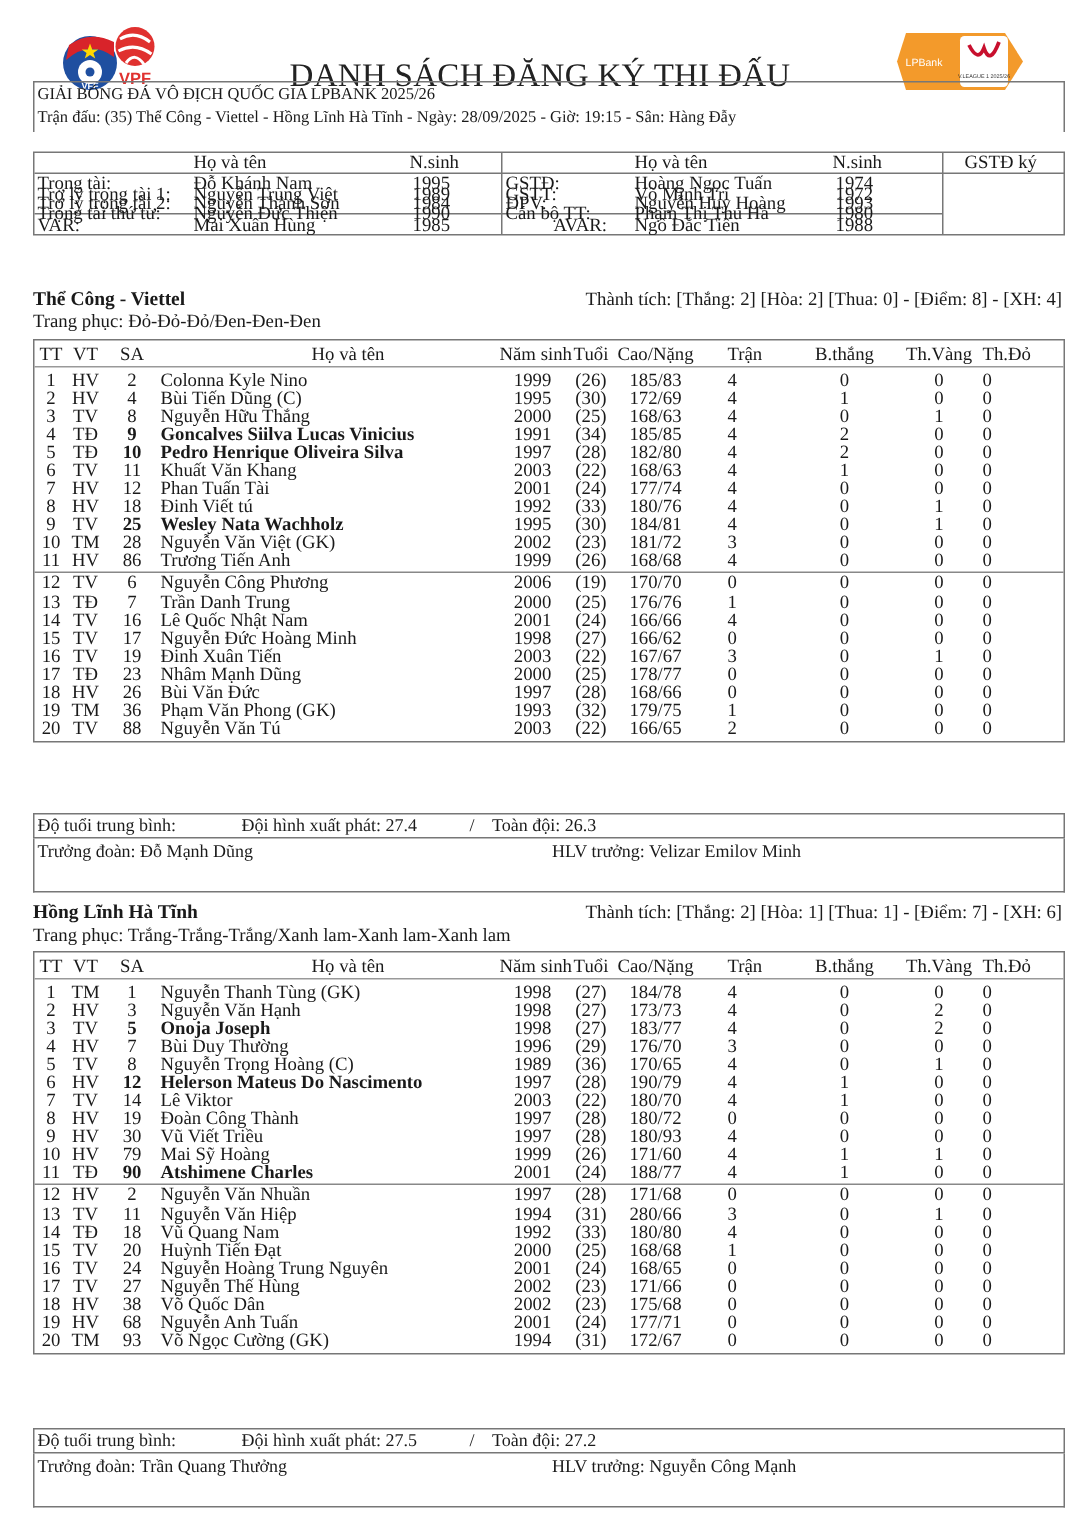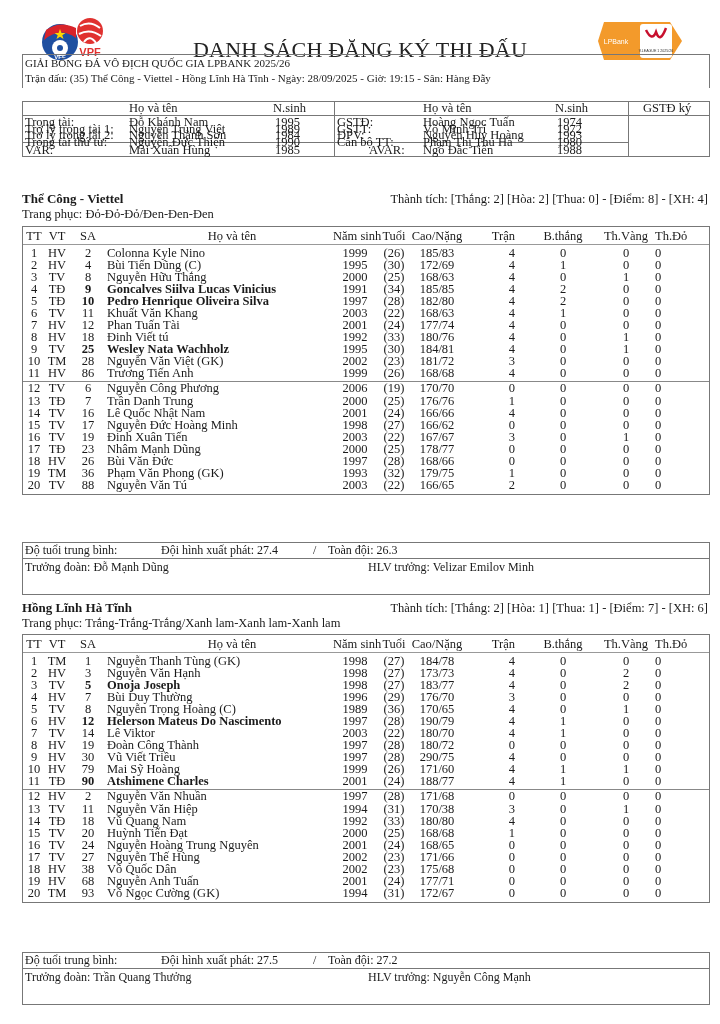--- a/index.html
+++ b/index.html
@@ -51,21 +51,21 @@
   .cell { position: absolute; top: 0; white-space: nowrap; }
   .hdr .cell { top: 2px; }
   .c-tt { left: 2px; width: 18px; text-align: center; }
   .c-vt { left: 22px; width: 24px; text-align: center; }
   .c-sa { left: 54px; width: 22px; text-align: center; }
   .c-name { left: 84px; width: 260px; }
   .c-name.hdr-name { left: 84px; width: 250px; text-align: center; }
   .c-year { left: 310px; width: 44px; text-align: center; }
   .c-age { left: 356px; width: 30px; text-align: center; }
   .c-hw { left: 388px; width: 52px; text-align: center; }
-  .c-mp { left: 462px; width: 30px; text-align: right; }
+  .c-mp { left: 462px; width: 30px; text-align: left; }
   .c-goal { left: 514px; width: 52px; text-align: center; }
   .c-yc { left: 576px; width: 54px; text-align: center; }
   .c-rc { left: 632px; width: 48px; text-align: left; }
   .bold .c-sa, .bold .c-name { font-weight: bold; }
 
   .avg-box {
     position: absolute; left: 22px; width: 688px; height: 17px; border: 1px solid #777;
     box-sizing: border-box; font-size: 12px; line-height: 15px;
   }
   .avg-box span { position: absolute; top: 0; text-align: center; }
@@ -581,21 +581,21 @@
         <span class="cell c-yc">0</span>
         <span class="cell c-rc">0</span>
       </div>
       <div class="row">
         <span class="cell c-tt">9</span>
         <span class="cell c-vt">HV</span>
         <span class="cell c-sa">30</span>
         <span class="cell c-name">Vũ Viết Triều</span>
         <span class="cell c-year">1997</span>
         <span class="cell c-age">(28)</span>
-        <span class="cell c-hw">290/75</span>
+        <span class="cell c-hw">180/93</span>
         <span class="cell c-mp">4</span>
         <span class="cell c-goal">0</span>
         <span class="cell c-yc">0</span>
         <span class="cell c-rc">0</span>
       </div>
       <div class="row">
         <span class="cell c-tt">10</span>
         <span class="cell c-vt">HV</span>
         <span class="cell c-sa">79</span>
         <span class="cell c-name">Mai Sỹ Hoàng</span>
@@ -633,21 +633,21 @@
         <span class="cell c-yc">0</span>
         <span class="cell c-rc">0</span>
       </div>
       <div class="row">
         <span class="cell c-tt">13</span>
         <span class="cell c-vt">TV</span>
         <span class="cell c-sa">11</span>
         <span class="cell c-name">Nguyễn Văn Hiệp</span>
         <span class="cell c-year">1994</span>
         <span class="cell c-age">(31)</span>
-        <span class="cell c-hw">170/38</span>
+        <span class="cell c-hw">280/66</span>
         <span class="cell c-mp">3</span>
         <span class="cell c-goal">0</span>
         <span class="cell c-yc">1</span>
         <span class="cell c-rc">0</span>
       </div>
       <div class="row">
         <span class="cell c-tt">14</span>
         <span class="cell c-vt">TĐ</span>
         <span class="cell c-sa">18</span>
         <span class="cell c-name">Vũ Quang Nam</span>

